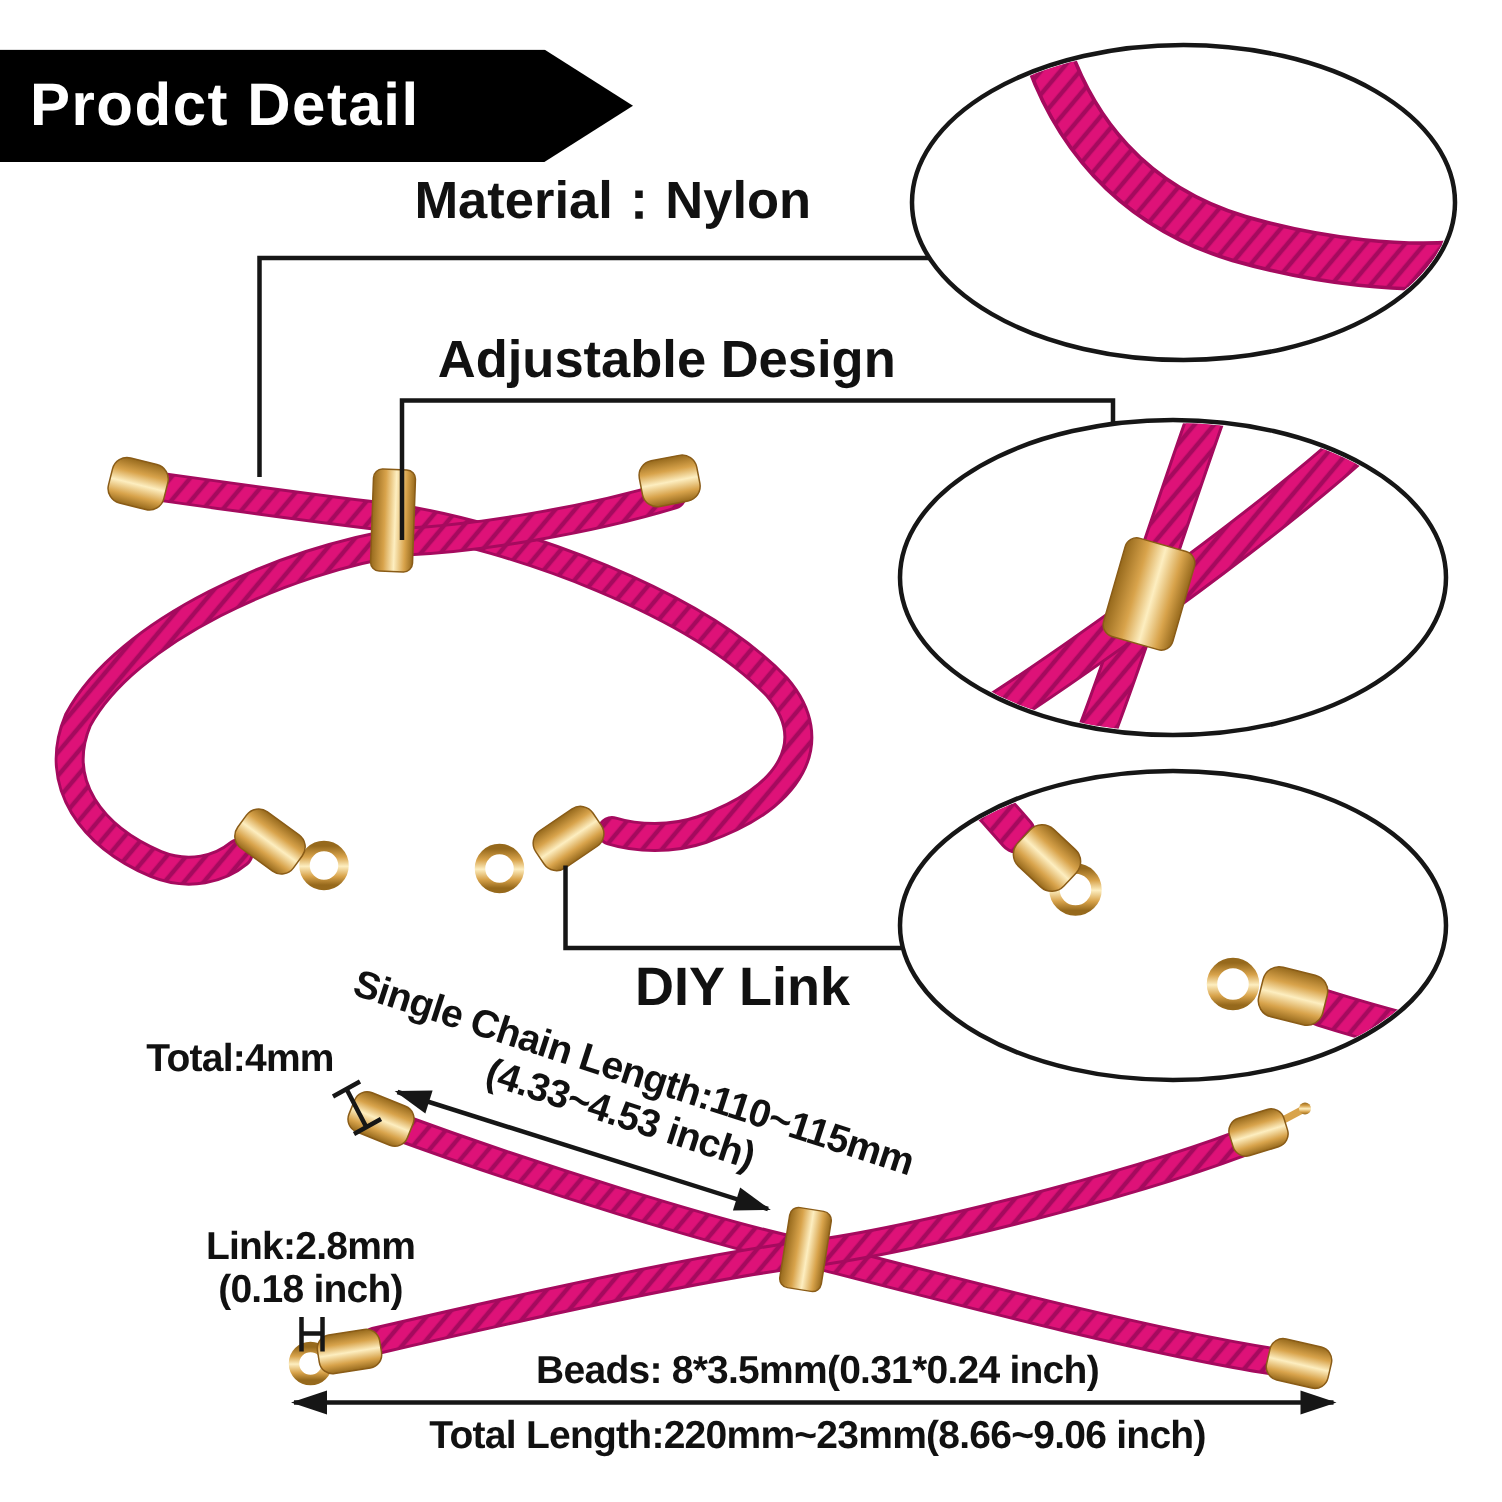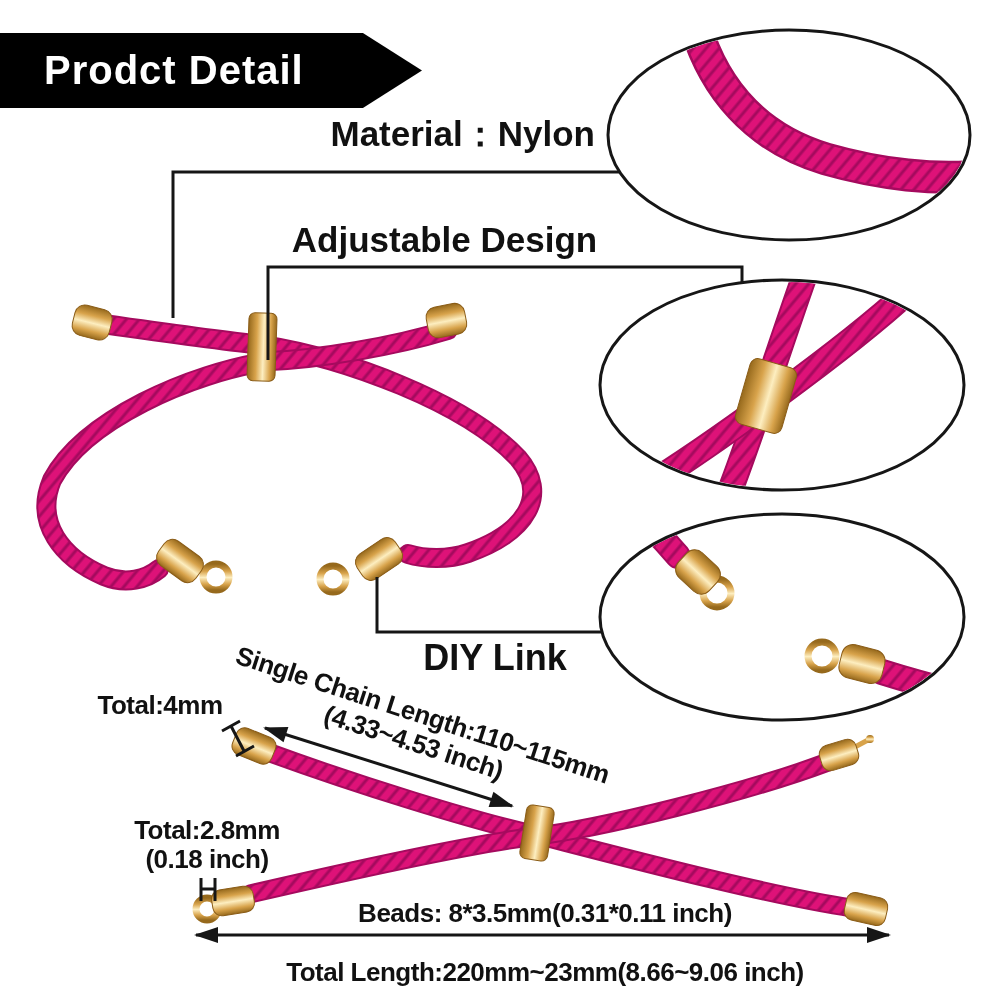--- a/index.html
+++ b/index.html
@@ -7,21 +7,21 @@
     --gold:#d8a34b; --gold-light:#fdeec0; --gold-dark:#96691c; --gold-edge:#8a5c17;
     --line:#161616; --banner-bg:#000000; --banner-text:#ffffff; --text:#111111;
   }
   html,body{margin:0;padding:0;background:#fff;}
   .stage{position:relative;width:1001px;height:1001px;background:#fff;overflow:hidden;
          font-family:"Liberation Sans","DejaVu Sans",sans-serif;font-weight:bold;color:var(--text);}
   .stage svg{position:absolute;left:0;top:0;}
   .lbl{position:absolute;text-align:center;line-height:1.12;white-space:nowrap;}
   .banner{position:absolute;left:0;top:33px;width:422px;height:75px;background:var(--banner-bg);
           clip-path:polygon(0 0,86% 0,100% 50%,86% 100%,0 100%);
-          display:flex;align-items:center;padding-left:44px;box-sizing:border-box;}
+          display:flex;align-items:center;padding-left:20px;box-sizing:border-box;}
   .banner span{color:var(--banner-text);font-size:40px;letter-spacing:1px;}
   .h1{font-size:35px;}
   .dim{font-size:26px;letter-spacing:-0.5px;}
   .rot{transform:rotate(18deg);transform-origin:50% 50%;white-space:nowrap;}
   .cord-o{fill:none;stroke:var(--cord-dark);stroke-linecap:round;}
   .cord-f{fill:none;stroke:url(#ropeP);stroke-linecap:round;}
   .gold{fill:url(#goldV);stroke:var(--gold-edge);stroke-width:1;}
   .goldH{fill:url(#goldH);stroke:var(--gold-edge);stroke-width:1;}
   .ring{fill:none;stroke:url(#goldV);stroke-width:7;}
   .ann{fill:none;stroke:var(--line);stroke-width:3;}
@@ -167,34 +167,34 @@
     <line class="ann" x1="196" y1="935" x2="889" y2="935" marker-start="url(#arrS)" marker-end="url(#arr)"></line>
     <path class="ann" d="M 222,731 L 240,721 M 231,726 L 244,751 M 236,756 L 254,746"></path>
     <path class="ann" stroke-width="2.5" d="M 201,878 L 201,901 M 215,878 L 215,901 M 201,889 L 215,889"></path>
   </g>
 </svg>
 
 <div class="banner">
   <span>Prodct Detail</span>
 </div>
 
-<div class="lbl h1" style="left:250px;top:114px;width:345px;text-align:right;">Material：Nylon</div>
+<div class="lbl h1" style="left:236px;top:114px;width:345px;">Material：Nylon</div>
 <div class="lbl h1" style="left:395px;top:638px;width:200px;font-size:36px;">DIY Link</div>
 <div class="lbl h1" style="left:272px;top:220px;width:345px;">Adjustable Design</div>
 
 <div class="lbl dim" style="left:85px;top:691px;width:150px;">
   <div>Total:4mm</div>
 </div>
 
 <div class="lbl dim rot" style="left:218px;top:700px;width:400px;">
   <div>Single Chain Length:110~115mm</div>
   <div>(4.33~4.53 inch)</div>
 </div>
 
 <div class="lbl dim" style="left:128px;top:816px;width:158px;">
-  <div>Total:2.8mm</div>
+  <div>Link:2.8mm</div>
   <div>(0.18 inch)</div>
 </div>
 
-<div class="lbl dim" style="left:345px;top:899px;width:400px;">Beads: 8*3.5mm(0.31*0.11 inch)</div>
-<div class="lbl dim" style="left:275px;top:942px;width:540px;margin-top:16px;">Total Length:220mm~23mm(8.66~9.06 inch)</div>
+<div class="lbl dim" style="left:345px;top:899px;width:400px;">Beads: 8*3.5mm(0.31*0.24 inch)</div>
+<div class="lbl dim" style="left:275px;top:942px;width:540px;">Total Length:220mm~23mm(8.66~9.06 inch)</div>
 
 </div>
 
 </body></html>

